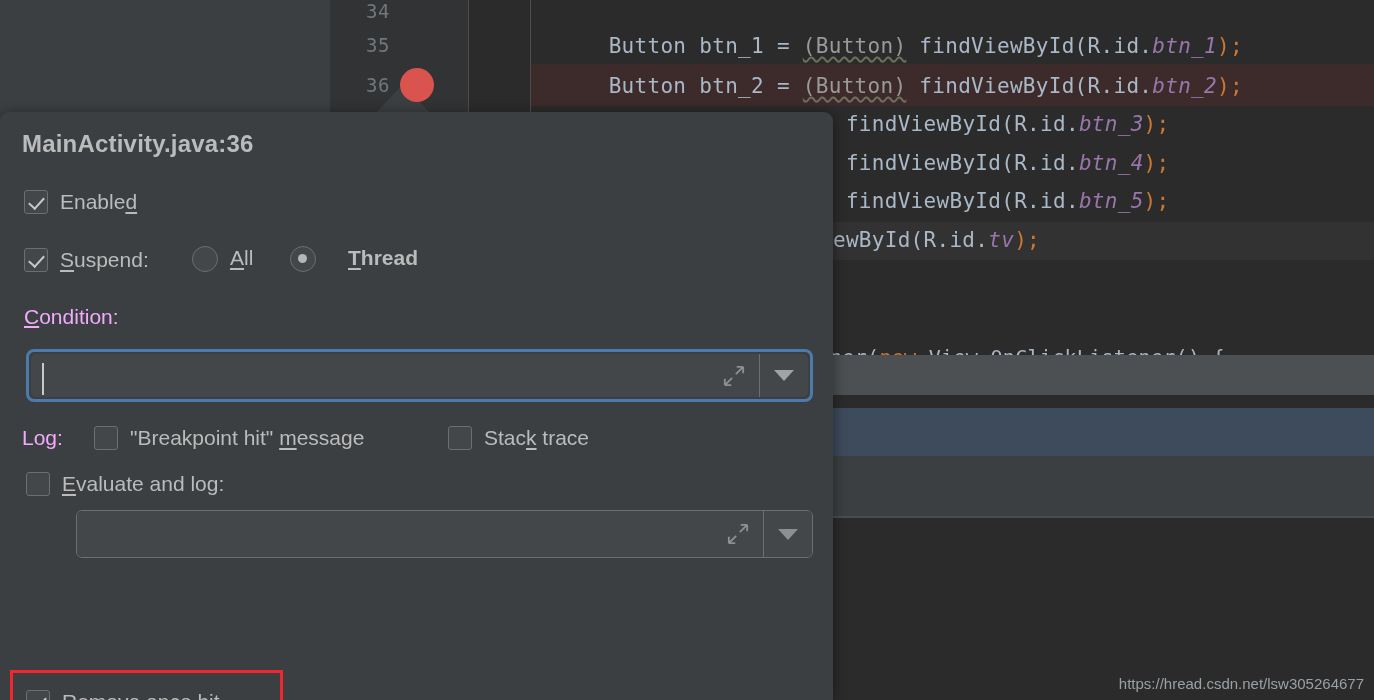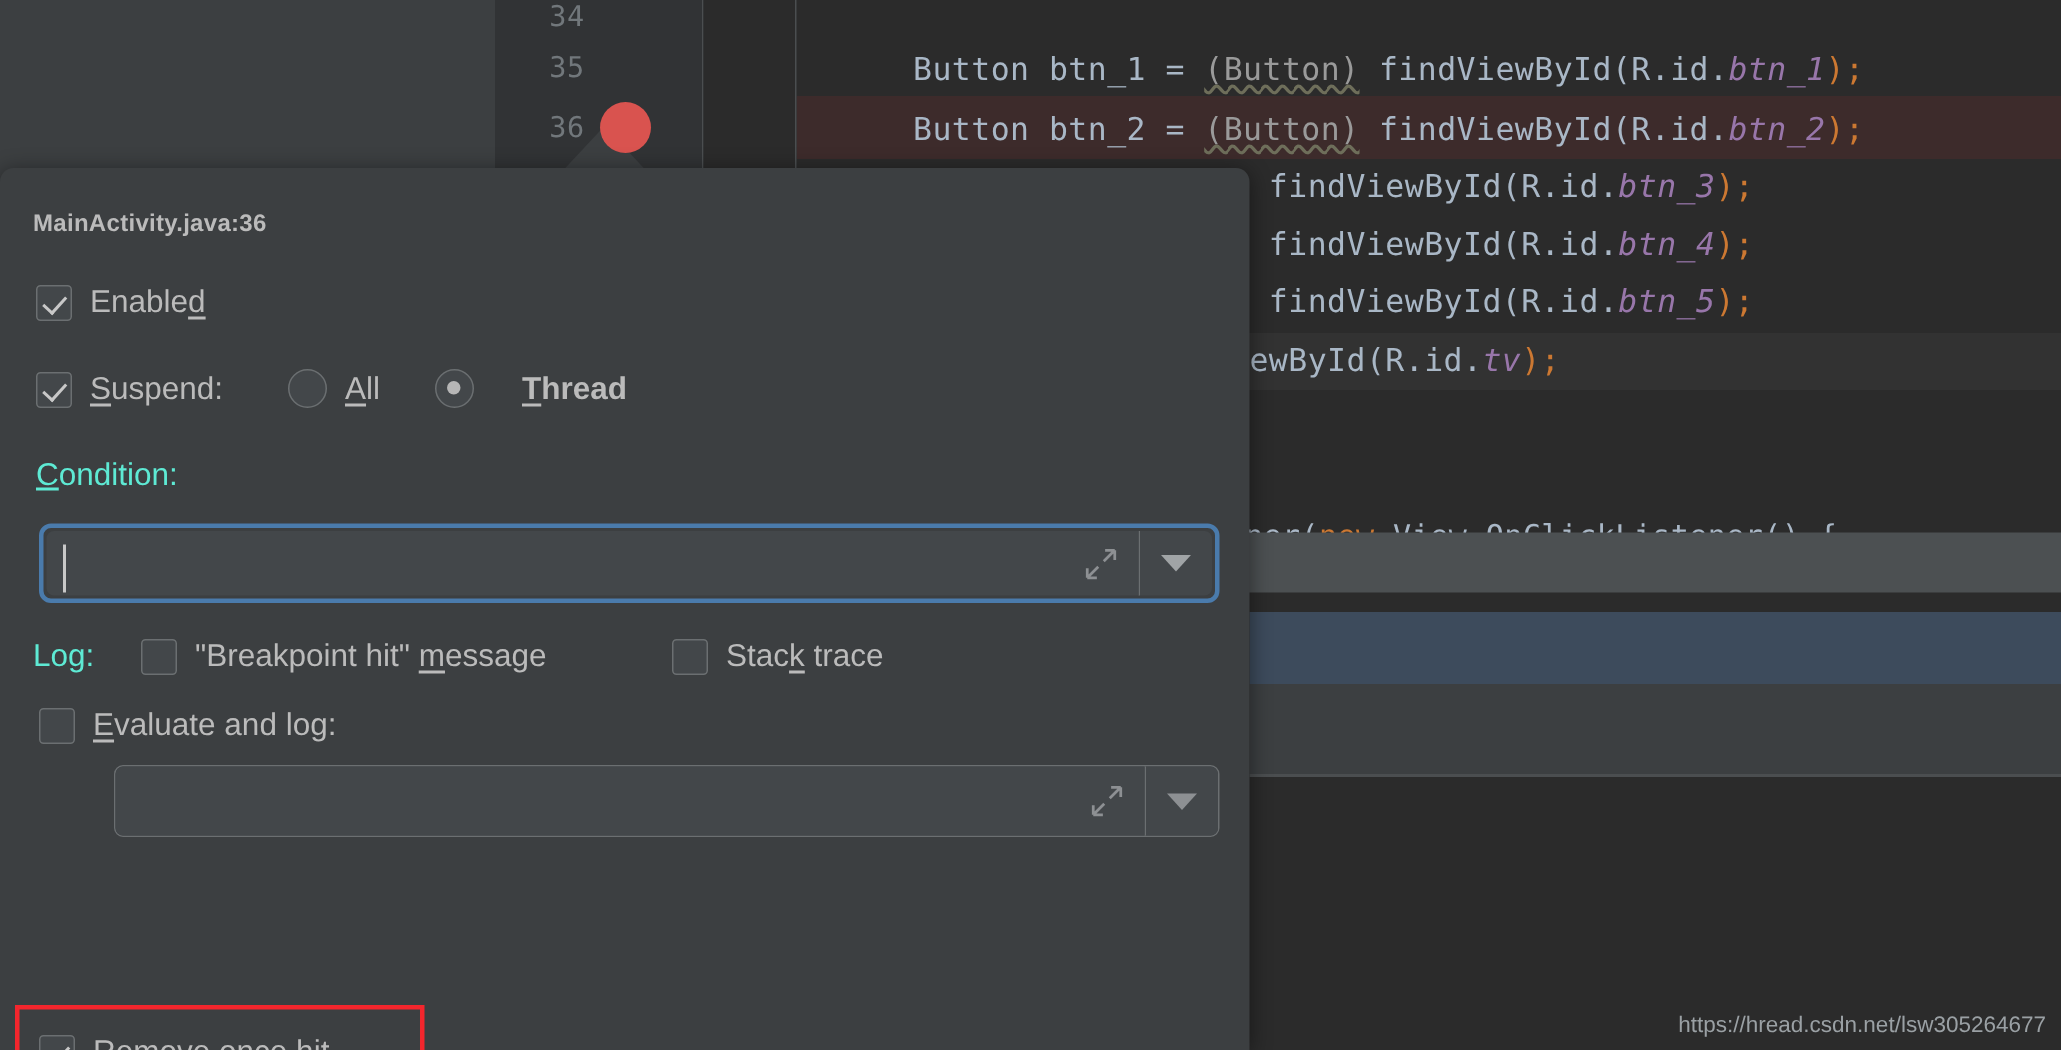--- a/index.html
+++ b/index.html
@@ -110,27 +110,26 @@
     left: 0; top: 112px;
     width: 833px; height: 588px;
     background: #3c3f41;
     border-top-right-radius: 9px;
     border-top-left-radius: 9px;
     box-shadow: 0 2px 14px rgba(0,0,0,0.45);
     box-sizing: border-box;
   }
   .dlg-title {
     position: absolute; left: 22px; top: 18px;
-    font-size: 16px; font-weight: bold;
+    font-size: 24px; font-weight: bold;
     color: #bbbbbb;
     letter-spacing: 0.2px;
-    margin-top: 11px;
-  }
-
-  .row { position: absolute; display: flex; align-items: flex-end; }
+  }
+
+  .row { position: absolute; display: flex; align-items: flex-start; }
 
   
   .cb {
     width: 24px; height: 24px;
     border: 1px solid #6b6f71;
     border-radius: 3px;
     background: #43474a;
     box-sizing: border-box;
     position: relative;
     flex: 0 0 auto;
@@ -168,21 +167,21 @@
   .lbl {
     font-size: 21px;
     color: #bbbbbb;
     margin-left: 12px;
     white-space: nowrap;
   }
   .lbl.bold { font-weight: bold; margin-left: 32px; }
   .lbl u { text-underline-offset: 3px; }
   .plain {
     font-size: 21px;
-    color: #5eead4;
+    color: #f0abfc;
     white-space: nowrap;
   }
 
   
   .field-wrap {
     position: absolute;
     box-sizing: border-box;
     display: flex;
     align-items: stretch;
   }

